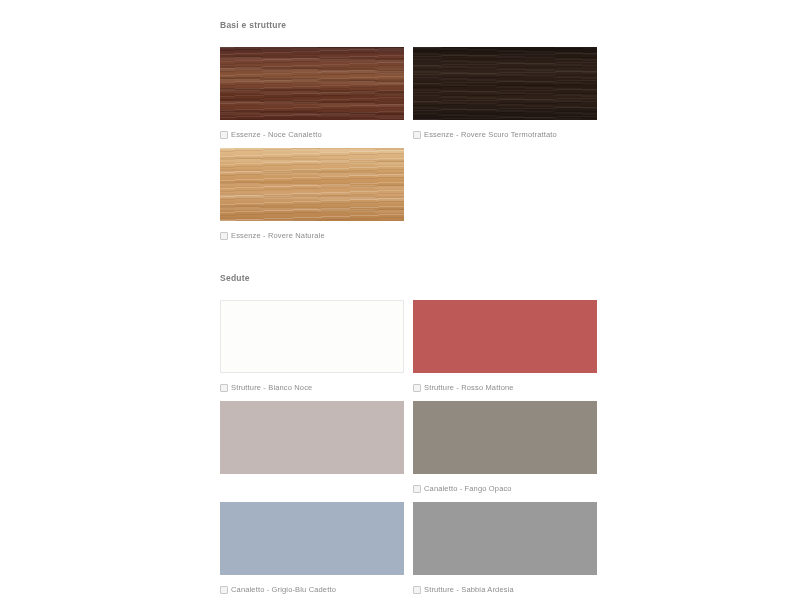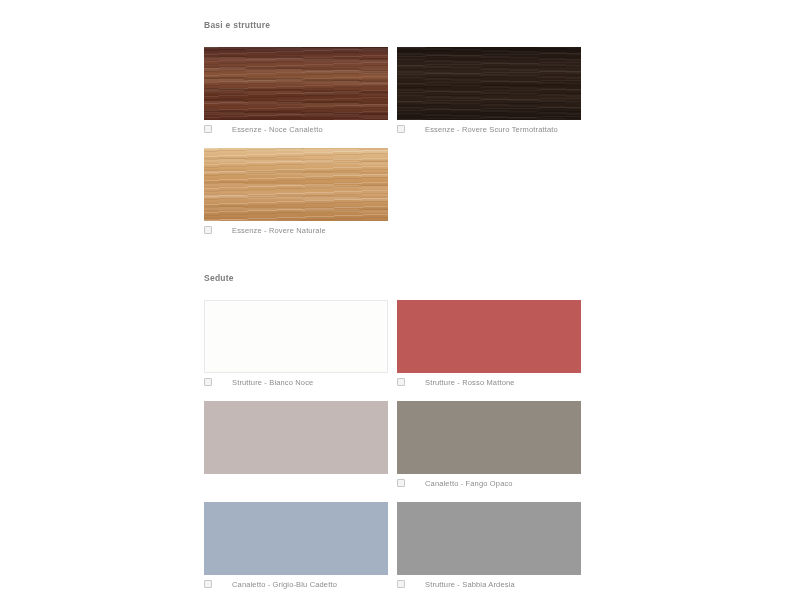--- a/index.html
+++ b/index.html
@@ -11,21 +11,21 @@
     width: 796px;
     height: 597px;
     font-family: "Liberation Sans", sans-serif;
     color: #8a8a8a;
     overflow: hidden;
     position: relative;
   }
 
   .page {
     position: absolute;
-    left: 204px;
+    left: 220px;
     top: 0;
     width: 380px;
   }
 
   .section {
     width: 380px;
   }
 
   .section-title {
     font-size: 8.5px;
@@ -60,22 +60,22 @@
     position: relative;
     overflow: hidden;
   }
 
   .swatch.bordered {
     border: 1px solid #e9e9e9;
   }
 
   .swatch-label {
     display: flex;
-    align-items: flex-start;
-    gap: 20px;
+    align-items: flex-end;
+    gap: 3px;
     margin-top: 5px;
     height: 14px;
   }
 
   .checkbox {
     width: 8px;
     height: 8px;
     min-width: 8px;
     box-sizing: border-box;
     border: 1px solid #c8c8c8;

